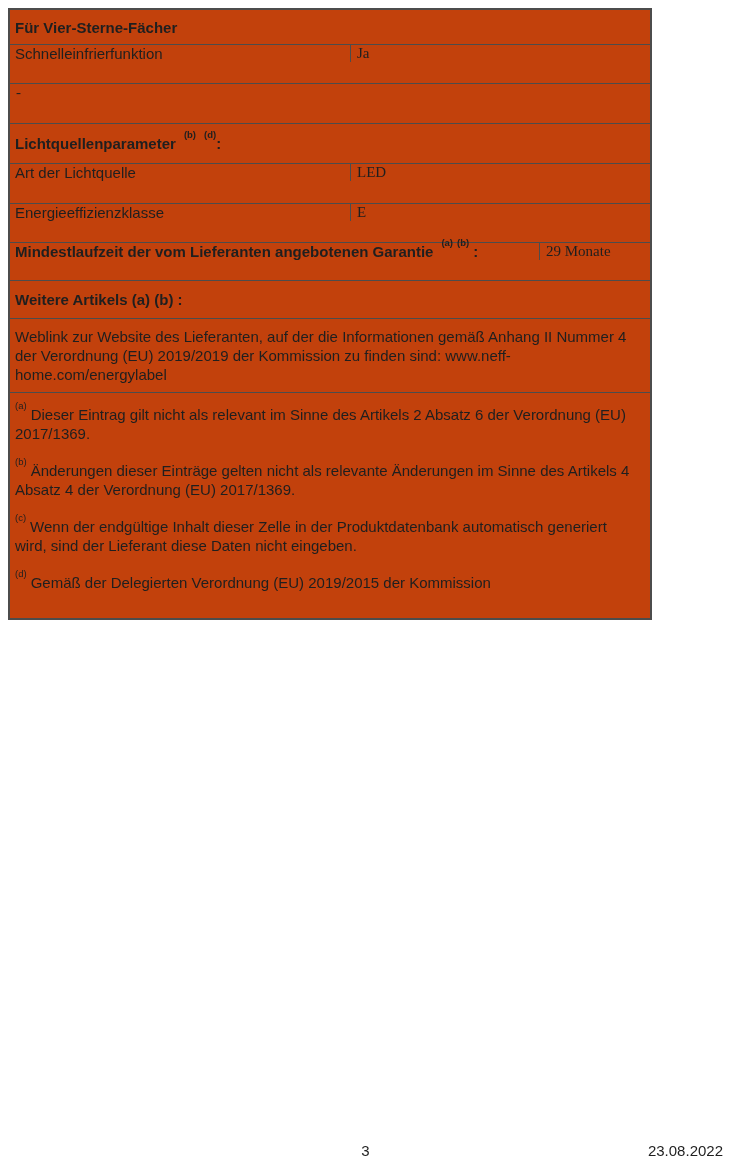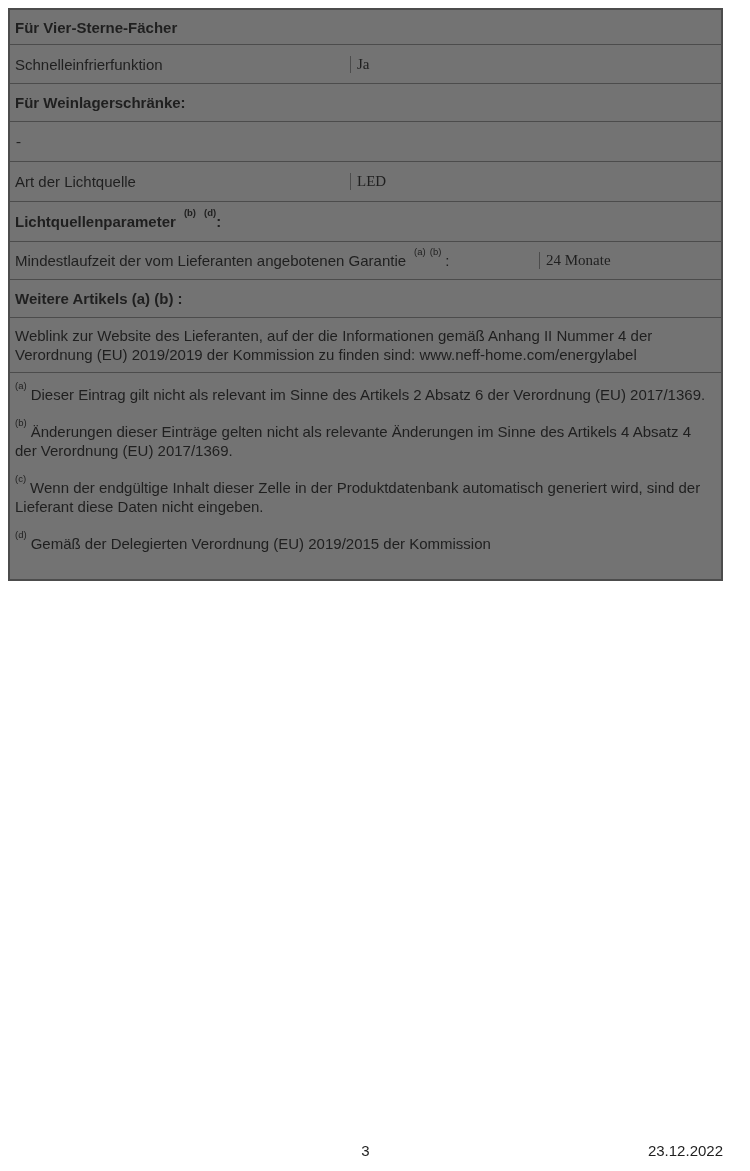--- a/index.html
+++ b/index.html
@@ -7,28 +7,28 @@
     width: 750px; height: 1171px;
     background: #ffffff;
     font-family: "Liberation Sans", sans-serif;
     color: #1f1f1f;
     position: relative;
     font-size: 15px;
   }
   .datatable {
     position: absolute;
     left: 8px; top: 8px;
-    width: 715px;
+    width: 644px;
     border: 2px solid #4c4c4c;
     box-sizing: border-box;
-    background: #737373;
+    background: #c2410c;
   }
   .row {
     display: flex;
-    align-items: center;
+    align-items: flex-start;
     border-bottom: 1.5px solid #4c4c4c;
     box-sizing: border-box;
   }
   .row:last-child { border-bottom: none; }
   .section-row {
     font-weight: bold;
     align-items: center;
     padding-left: 5px;
   }
   .cell-label {
@@ -40,21 +40,21 @@
     box-sizing: border-box;
     flex-shrink: 0;
   }
   .cell-value {
     display: flex;
     align-items: center;
     padding-left: 6px;
     flex: 1;
     font-family: Liberation Serif, serif;
   }
-  .wide-row .cell-label { width: 530px; font-weight: normal; }
+  .wide-row .cell-label { width: 530px; font-weight: bold; }
   .sup {
     font-size: 9.5px;
     position: relative;
     top: -5px;
     font-weight: inherit;
     line-height: 0;
   }
   .sup-gap { margin-left: 8px; }
   .sup-gap-sm { margin-left: 4px; }
   .suffix-gap { margin-left: 4px; }
@@ -111,54 +111,59 @@
 
   <div class="row h39">
     <div class="cell-label">
       <span>Schnelleinfrierfunktion</span>
     </div>
     <div class="cell-value">
       <span>Ja</span>
     </div>
   </div>
 
-  <div class="row section-row h38">
-    <span>Für Weinlagerschränke:</span>
-  </div>
 
   <div class="row h40">
     <div class="cell-value">
       <span>-</span>
     </div>
+  </div>
+
+  <div class="row section-row h40">
+    <span>
+      <span>Lichtquellenparameter</span><sup class="sup sup-gap">(b)</sup><sup class="sup sup-gap">(d)</sup><span>:</span>
+    </span>
   </div>
 
   <div class="row h40">
     <div class="cell-label">
       <span>Art der Lichtquelle</span>
     </div>
     <div class="cell-value">
       <span>LED</span>
     </div>
   </div>
 
-  <div class="row section-row h40">
-    <span>
-      <span>Lichtquellenparameter</span><sup class="sup sup-gap">(b)</sup><sup class="sup sup-gap">(d)</sup><span>:</span>
-    </span>
+  <div class="row h39">
+    <div class="cell-label">
+      <span>Energieeffizienzklasse</span>
+    </div>
+    <div class="cell-value">
+      <span>E</span>
+    </div>
   </div>
-
 
   <div class="row wide-row h38">
     <div class="cell-label">
       <span>
         <span>Mindestlaufzeit der vom Lieferanten angebotenen Garantie</span><sup class="sup sup-gap">(a)</sup><sup class="sup sup-gap-sm">(b)</sup><span class="suffix-gap">:</span>
       </span>
     </div>
     <div class="cell-value">
-      <span>24 Monate</span>
+      <span>29 Monate</span>
     </div>
   </div>
 
   <div class="row section-row h38">
     <span>Weitere Artikels (a) (b) :</span>
   </div>
 
   <div class="row text-row">
     <span>Weblink zur Website des Lieferanten, auf der die Informationen gemäß Anhang II Nummer 4 der Verordnung (EU) 2019/2019 der Kommission zu finden sind: www.neff-home.com/energylabel</span>
   </div>
@@ -167,14 +172,14 @@
     <p class="footnote"><sup class="fn-marker">(a)</sup><span>Dieser Eintrag gilt nicht als relevant im Sinne des Artikels 2 Absatz 6 der Verordnung (EU) 2017/1369.</span></p>
     <p class="footnote"><sup class="fn-marker">(b)</sup><span>Änderungen dieser Einträge gelten nicht als relevante Änderungen im Sinne des Artikels 4 Absatz 4 der Verordnung (EU) 2017/1369.</span></p>
     <p class="footnote"><sup class="fn-marker">(c)</sup><span>Wenn der endgültige Inhalt dieser Zelle in der Produktdatenbank automatisch generiert wird, sind der Lieferant diese Daten nicht eingeben.</span></p>
     <p class="footnote"><sup class="fn-marker">(d)</sup><span>Gemäß der Delegierten Verordnung (EU) 2019/2015 der Kommission</span></p>
   </div>
 
 </div>
 
 <div class="page-footer">
   <span class="page-number">3</span>
-  <span class="footer-date">23.12.2022</span>
+  <span class="footer-date">23.08.2022</span>
 </div>
 
 </body></html>

